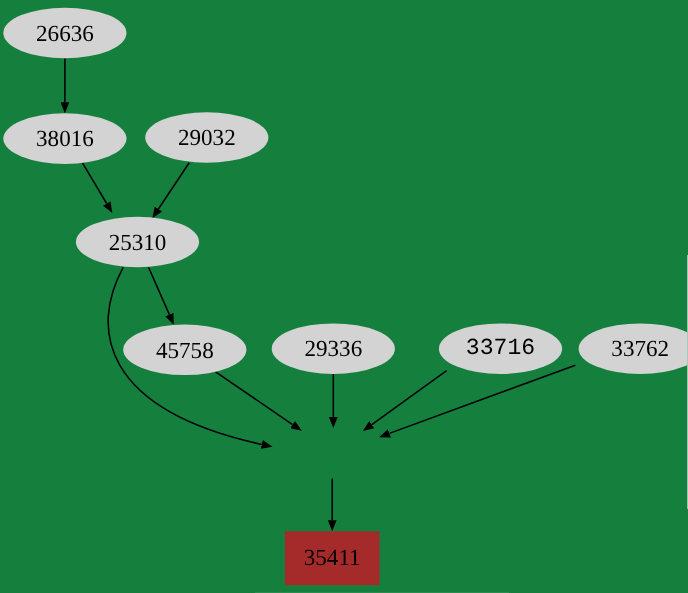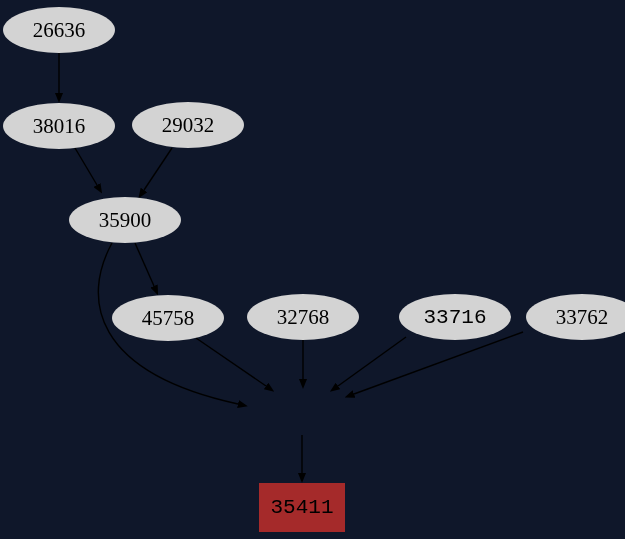--- a/index.html
+++ b/index.html
@@ -1,19 +1,19 @@
 <!DOCTYPE html>
 <html><head>
 <meta charset="utf-8">
 <style>
   html,body{margin:0;padding:0;background:#ffffff;}
   #canvas{
     position:relative;
     width:625px;height:539px;
-    background:#0f172a;
+    background:#15803d;
     font-family:"Liberation Serif","DejaVu Serif",serif;
     overflow:hidden;
   }
   #edges{position:absolute;left:0;top:0;width:625px;height:539px;}
   .edge{fill:none;stroke:#000000;stroke-width:1.4px;}
   .node{
     position:absolute;
     display:flex;align-items:center;justify-content:center;
     font-size:21px;color:#000000;
     width:112px;height:46px;
@@ -54,26 +54,26 @@
     <path class="edge" d="M523,332 L354,394" marker-end="url(#arrow)"></path>
     <path class="edge" d="M302,435 L302,473" marker-end="url(#arrow)"></path>
   </svg>
 
   <div class="node ellipse" id="n26636" style="background-color: rgb(211, 211, 211);">26636</div>
 
   <div class="node ellipse" id="n26635" style="background-color: rgb(211, 211, 211);">38016</div>
 
   <div class="node ellipse" id="n29032" style="background-color: rgb(211, 211, 211);">29032</div>
 
-  <div class="node ellipse" id="n22440" style="background-color: rgb(211, 211, 211);">35900</div>
+  <div class="node ellipse" id="n22440" style="background-color: rgb(211, 211, 211);">25310</div>
 
   <div class="node ellipse" id="n33786" style="background-color: rgb(211, 211, 211);">45758</div>
 
-  <div class="node ellipse" id="n32768" style="background-color: rgb(211, 211, 211);">32768</div>
+  <div class="node ellipse" id="n32768" style="background-color: rgb(211, 211, 211);">29336</div>
 
   <div class="node ellipse" id="n33716" style="background-color: rgb(211, 211, 211);">33716</div>
 
   <div class="node ellipse" id="n33762" style="background-color: rgb(211, 211, 211);">33762</div>
 
 
-  <div class="node box" id="n35411" style="background-color: rgb(165, 42, 42); font-family: Liberation Mono, monospace;">35411</div>
+  <div class="node box" id="n35411" style="background-color: rgb(165, 42, 42);">35411</div>
 
 </div>
 
 </body></html>

